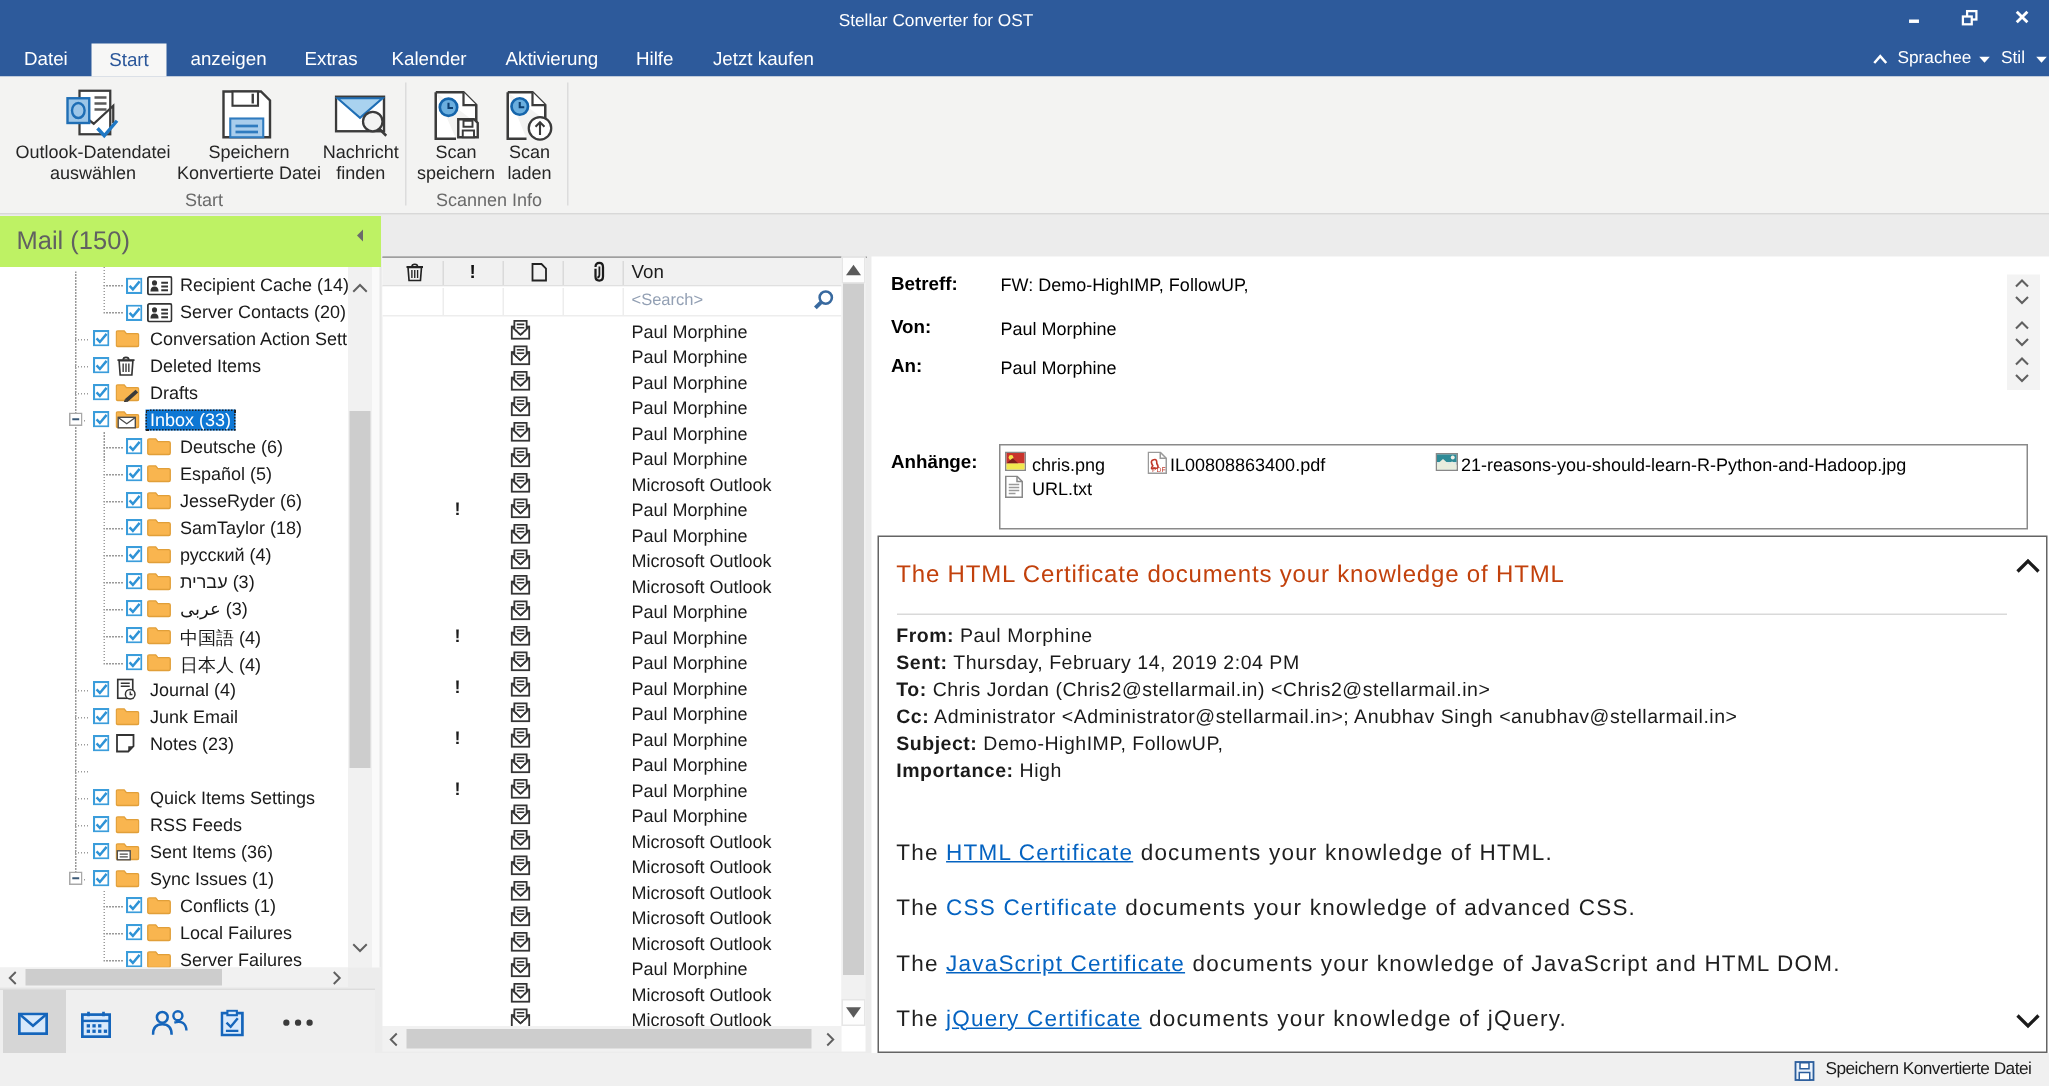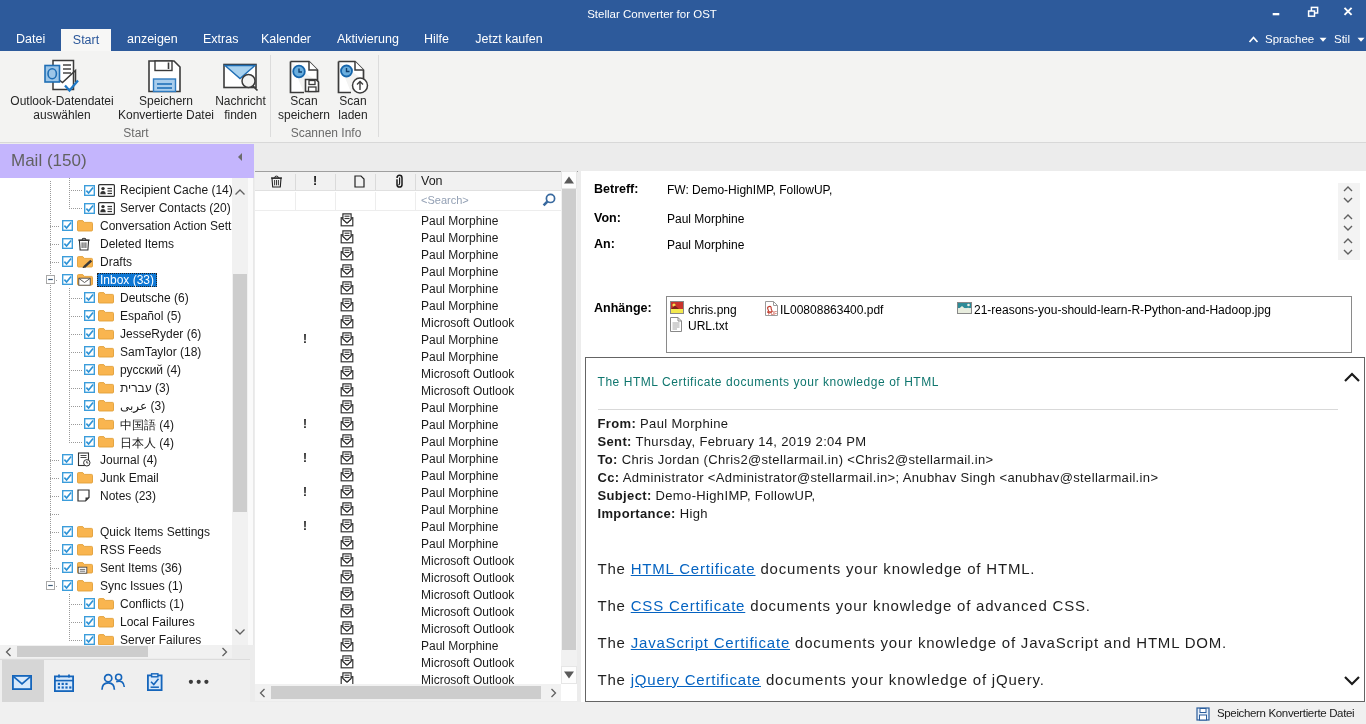--- a/index.html
+++ b/index.html
@@ -1,31 +1,31 @@
 <!DOCTYPE html>
 <html><head>
 <meta charset="utf-8">
 <style>
   * { margin:0; padding:0; box-sizing:border-box; }
   html,body { width:1366px; height:724px; overflow:hidden; }
   body { font-family:"Liberation Sans", sans-serif; position:relative; background:#ececec; }
   .abs { position:absolute; }
   
   #titlebar { left:0; top:0; width:1366px; height:28px; background:#2d5a9b; }
-  #titlebar .title { position:absolute; left:652px; transform:translateX(-50%); color:#fff; font-size:11.5px; line-height:28px; white-space:nowrap; }
+  #titlebar .title { position:absolute; left:624px; transform:translateX(-50%); color:#fff; font-size:11.5px; line-height:28px; white-space:nowrap; }
   #menubar { left:0; top:28px; width:1366px; height:23px; background:#2d5a9b; }
   .mtab { position:absolute; top:0; height:23px; line-height:23px; color:#fff; font-size:12.5px; text-align:center; }
   #starttab { position:absolute; left:61px; top:29px; width:50px; height:22px; background:#f7f7f6; color:#2b579a; font-size:12.5px; text-align:center; line-height:22px; }
   
   #ribbon { left:0; top:51px; width:1366px; height:92px; background:#f3f3f2; border-bottom:1px solid #d8d8d8; }
   .rlabel { position:absolute; font-size:12px; color:#262626; text-align:center; line-height:13.5px; }
   .rgroup { position:absolute; font-size:12px; color:#6a6a6a; text-align:center; }
   .rsep { position:absolute; width:1px; background:#dcdcdc; top:4px; height:82px; }
   
-  #mailhdr { left:0; top:144px; width:254px; height:34px; background:#c4b5fd; }
+  #mailhdr { left:0; top:144px; width:254px; height:34px; background:#bef264; }
   #mailhdr span { position:absolute; left:11px; top:7px; font-size:17px; color:#616161; }
   #tree { left:0; top:178px; width:232px; height:467px; background:#fff; overflow:hidden; }
   .trow { position:absolute; height:18px; font-size:12px; color:#1a1a1a; white-space:nowrap; }
   .trow .lbl { position:absolute; top:2px; }
   #vsb-tree { left:232px; top:178px; width:16px; height:467px; background:#f1f1f1; }
   #hsb-tree { left:0; top:645px; width:232px; height:13px; background:#f1f1f1; }
   #navbar { left:0; top:659px; width:250px; height:43px; background:#efefef; border-top:1px solid #dcdcdc; }
   
   #list { left:255px; top:171px; width:306px; height:513px; background:#fff; }
   #listhead { position:absolute; left:0; top:0; width:306px; height:20px; background:#f1f1f1; border-top:1px solid #9f9f9f; border-bottom:1px solid #e0e0e0; }
@@ -784,25 +784,25 @@
         <path d="M0.5 0.5 H8 L11.5 4 V14.5 H0.5 Z" fill="#fff" stroke="#888" stroke-width="1"></path>
         <path d="M8 0.5 V4 H11.5" fill="none" stroke="#888" stroke-width="1"></path>
         <line x1="2.5" y1="6" x2="9.5" y2="6" stroke="#9a9a9a" stroke-width="0.9"></line>
         <line x1="2.5" y1="8" x2="9.5" y2="8" stroke="#9a9a9a" stroke-width="0.9"></line>
         <line x1="2.5" y1="10" x2="9.5" y2="10" stroke="#9a9a9a" stroke-width="0.9"></line>
         <line x1="2.5" y1="12" x2="7" y2="12" stroke="#9a9a9a" stroke-width="0.9"></line>
       </svg>
       <div class="att" style="left:21px;top:22px">URL.txt</div>
     </div>
 <div id="bodybox">
-      <div style="position:absolute;left:12px;top:17px;font-size:12px;letter-spacing:0.55px;color:#0f766e">The HTML Certificate documents your knowledge of HTML</div>
+      <div style="position:absolute;left:12px;top:17px;font-size:16px;letter-spacing:0.55px;color:#c2410c">The HTML Certificate documents your knowledge of HTML</div>
       <div style="position:absolute;left:12px;top:51px;width:740px;border-top:1px solid #d9d9d9"></div>
       <div style="position:absolute;left:12px;top:56.5px;font-size:13px;letter-spacing:0.35px;line-height:18.1px;color:#1a1a1a"><b>From:</b> Paul Morphine<br><b>Sent:</b> Thursday, February 14, 2019 2:04 PM<br><b>To:</b> Chris Jordan (Chris2@stellarmail.in) &lt;Chris2@stellarmail.in&gt;<br><b>Cc:</b> Administrator &lt;Administrator@stellarmail.in&gt;; Anubhav Singh &lt;anubhav@stellarmail.in&gt;<br><b>Subject:</b> Demo-HighIMP, FollowUP,<br><b>Importance:</b> High</div>
       <div style="position:absolute;left:12px;top:201.8px;font-size:15px;letter-spacing:0.8px;color:#1f1f1f">The <span style="color:#0563c1;text-decoration:underline">HTML Certificate</span> documents your knowledge of HTML.</div>
-      <div style="position:absolute;left:12px;top:238.7px;font-size:15px;letter-spacing:0.8px;color:#1f1f1f">The <span style="color:#0563c1;text-decoration:underline">CSS Certificate</span> documents your knowledge of advanced CSS.</div>
+      <div style="position:absolute;left:12px;top:238.7px;font-size:15px;letter-spacing:0.8px;color:#1f1f1f">The <span style="color:#0563c1;">CSS Certificate</span> documents your knowledge of advanced CSS.</div>
       <div style="position:absolute;left:12px;top:275.6px;font-size:15px;letter-spacing:0.8px;color:#1f1f1f">The <span style="color:#0563c1;text-decoration:underline">JavaScript Certificate</span> documents your knowledge of JavaScript and HTML DOM.</div>
       <div style="position:absolute;left:12px;top:312.5px;font-size:15px;letter-spacing:0.8px;color:#1f1f1f">The <span style="color:#0563c1;text-decoration:underline">jQuery Certificate</span> documents your knowledge of jQuery.</div>
       <svg style="position:absolute;left:757px;top:12px" width="18" height="16">
         <path d="M2 11 L9 4 L16 11" fill="none" stroke="#1b1b1b" stroke-width="2.2"></path>
       </svg>
       <svg style="position:absolute;left:757px;top:314px" width="18" height="16">
         <path d="M2 5 L9 12 L16 5" fill="none" stroke="#1b1b1b" stroke-width="2.2"></path>
       </svg>
     </div>
 </div>

